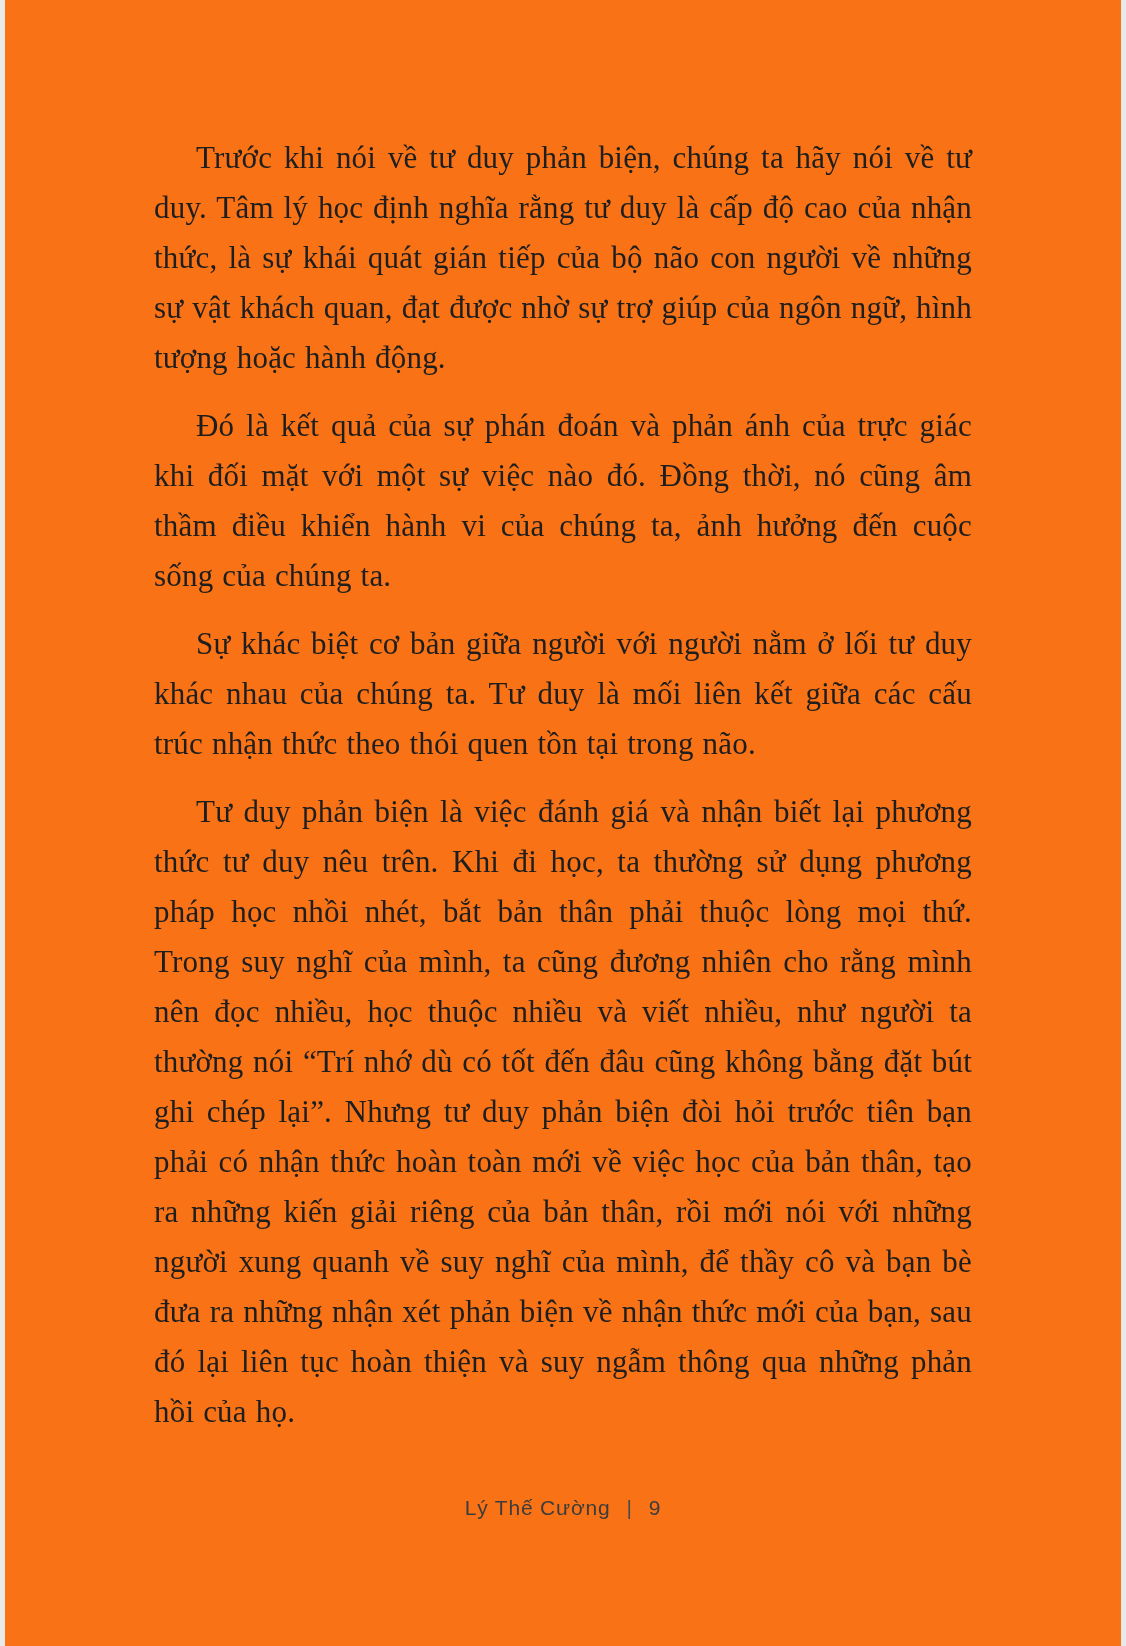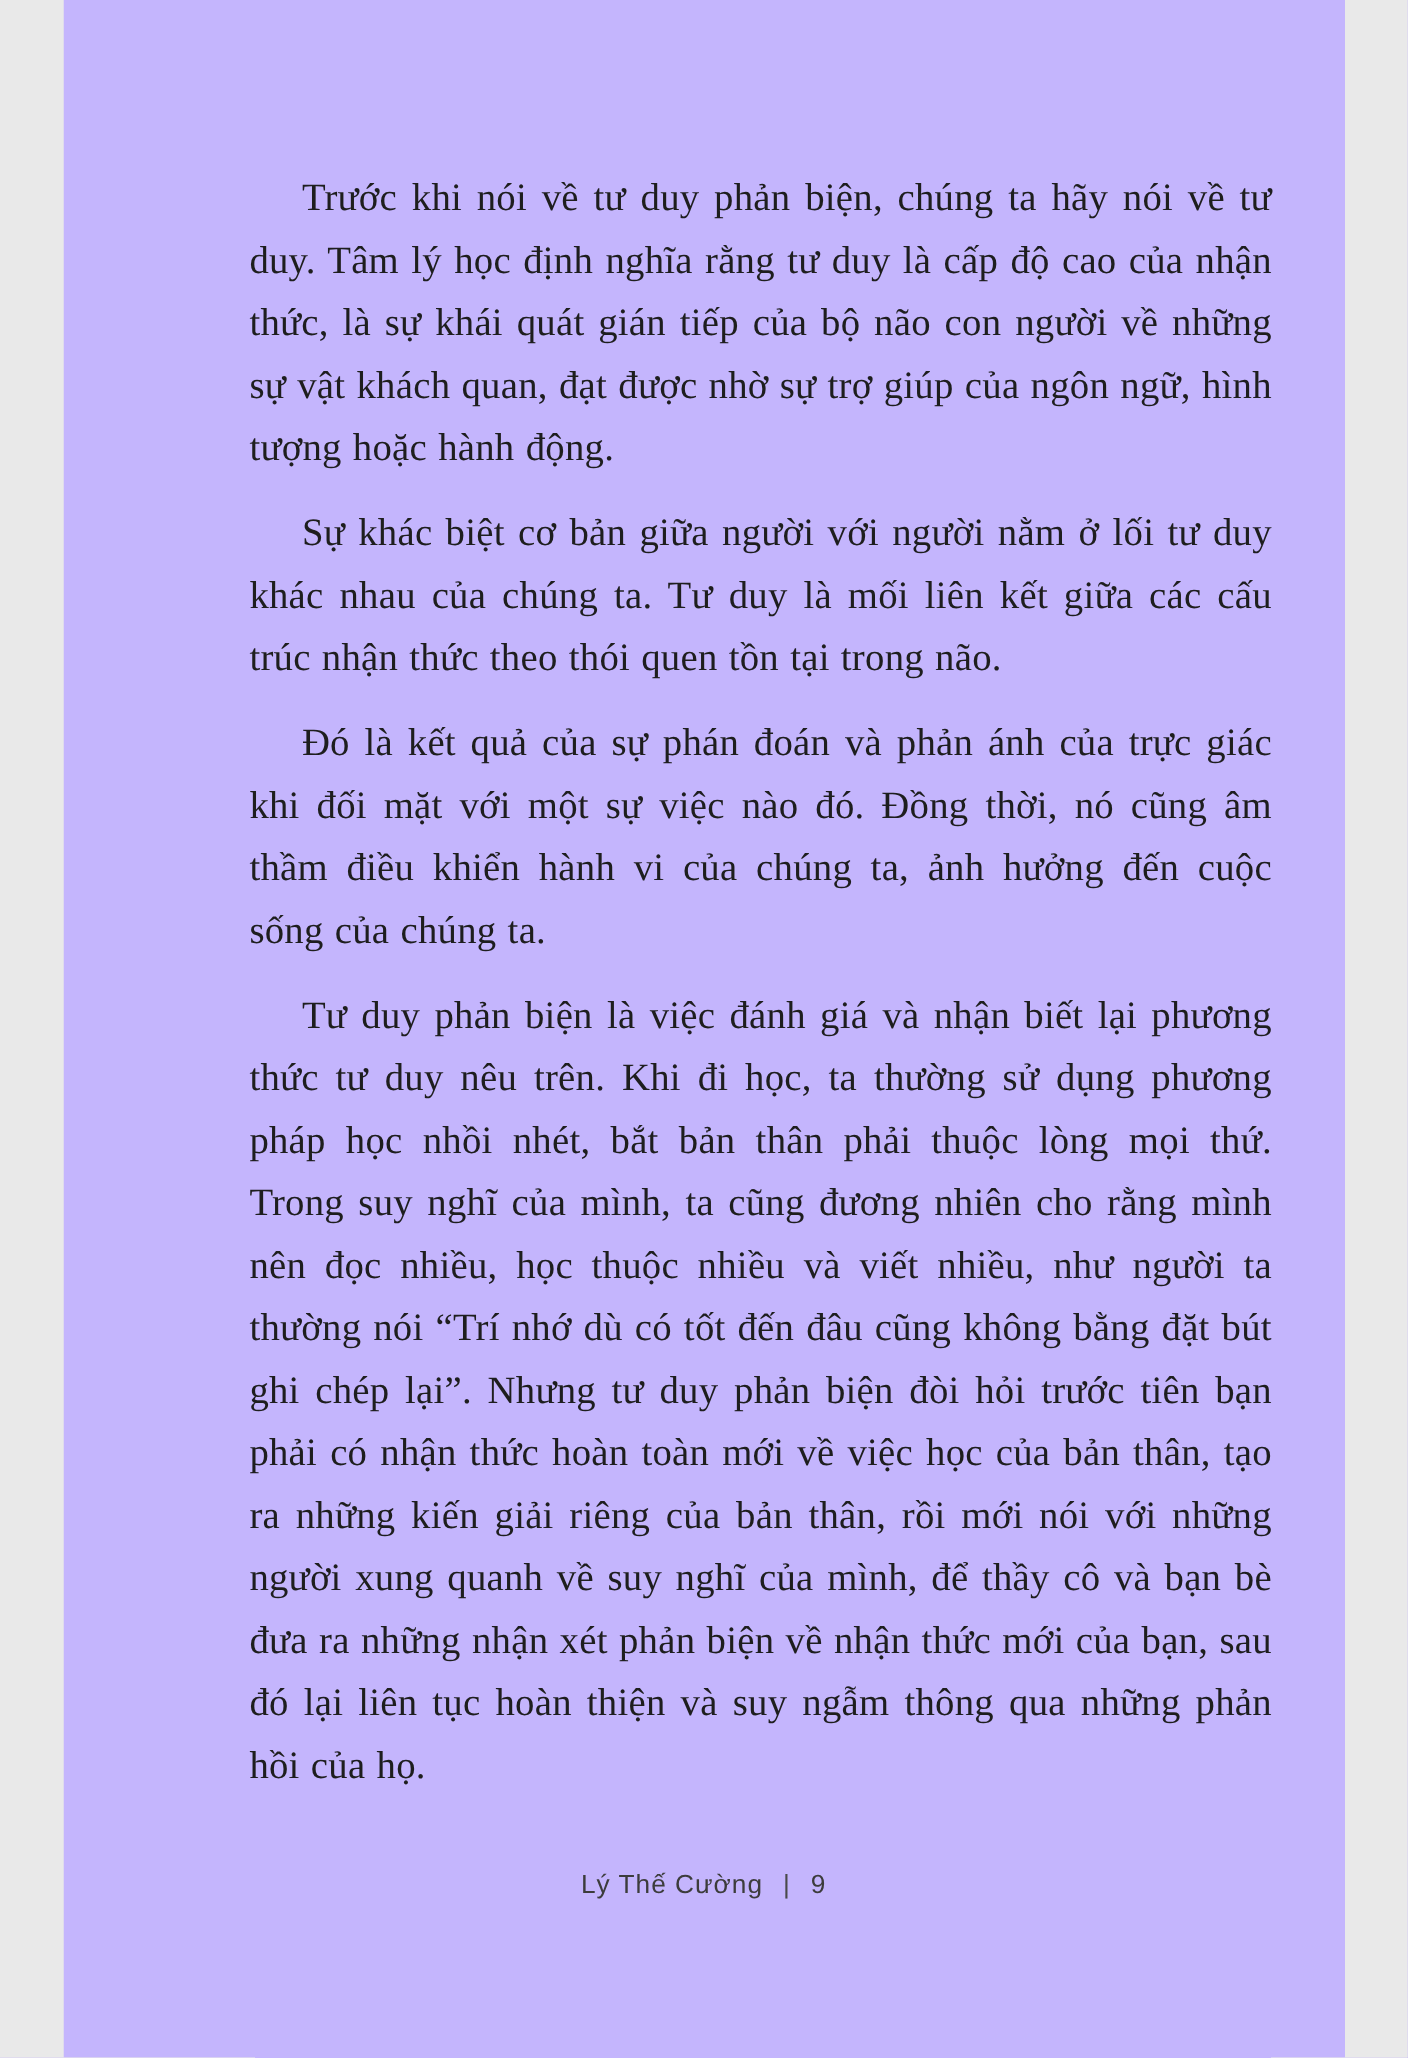--- a/index.html
+++ b/index.html
@@ -3,24 +3,24 @@
 <meta charset="utf-8">
 <title>Book page</title>
 <style>
   html, body {
     margin: 0;
     padding: 0;
     background: #e9e9e9;
   }
   .page {
     position: relative;
-    width: 1025px;
+    width: 1116px;
     height: 1646px;
     margin: 0 auto;
-    background: #c4b5fd;
+    background: #f97316;
     overflow: hidden;
     font-family: "Liberation Serif", "DejaVu Serif", serif;
     color: #1e1e1e;
   }
   .text-block {
     position: absolute;
     left: 149px;
     top: 133px;
     width: 818px;
   }
@@ -56,22 +56,22 @@
     font-weight: 300;
   }
 </style>
 </head>
 <body>
 
 <div class="page">
 
   <main class="text-block">
     <p>Trước khi nói về tư duy phản biện, chúng ta hãy nói về tư duy. Tâm lý học định nghĩa rằng tư duy là cấp độ cao của nhận thức, là sự khái quát gián tiếp của bộ não con người về những sự vật khách quan, đạt được nhờ sự trợ giúp của ngôn ngữ, hình tượng hoặc hành động.</p>
+    <p>Đó là kết quả của sự phán đoán và phản ánh của trực giác khi đối mặt với một sự việc nào đó. Đồng thời, nó cũng âm thầm điều khiển hành vi của chúng ta, ảnh hưởng đến cuộc sống của chúng ta.</p>
     <p>Sự khác biệt cơ bản giữa người với người nằm ở lối tư duy khác nhau của chúng ta. Tư duy là mối liên kết giữa các cấu trúc nhận thức theo thói quen tồn tại trong não.</p>
-    <p>Đó là kết quả của sự phán đoán và phản ánh của trực giác khi đối mặt với một sự việc nào đó. Đồng thời, nó cũng âm thầm điều khiển hành vi của chúng ta, ảnh hưởng đến cuộc sống của chúng ta.</p>
     <p>Tư duy phản biện là việc đánh giá và nhận biết lại phương thức tư duy nêu trên. Khi đi học, ta thường sử dụng phương pháp học nhồi nhét, bắt bản thân phải thuộc lòng mọi thứ. Trong suy nghĩ của mình, ta cũng đương nhiên cho rằng mình nên đọc nhiều, học thuộc nhiều và viết nhiều, như người ta thường nói “Trí nhớ dù có tốt đến đâu cũng không bằng đặt bút ghi chép lại”. Nhưng tư duy phản biện đòi hỏi trước tiên bạn phải có nhận thức hoàn toàn mới về việc học của bản thân, tạo ra những kiến giải riêng của bản thân, rồi mới nói với những người xung quanh về suy nghĩ của mình, để thầy cô và bạn bè đưa ra những nhận xét phản biện về nhận thức mới của bạn, sau đó lại liên tục hoàn thiện và suy ngẫm thông qua những phản hồi của họ.</p>
   </main>
 
   <footer class="page-footer">
     <span>Lý Thế Cường</span>
     <span class="sep">|</span>
     <span>9</span>
   </footer>
 
 </div>

